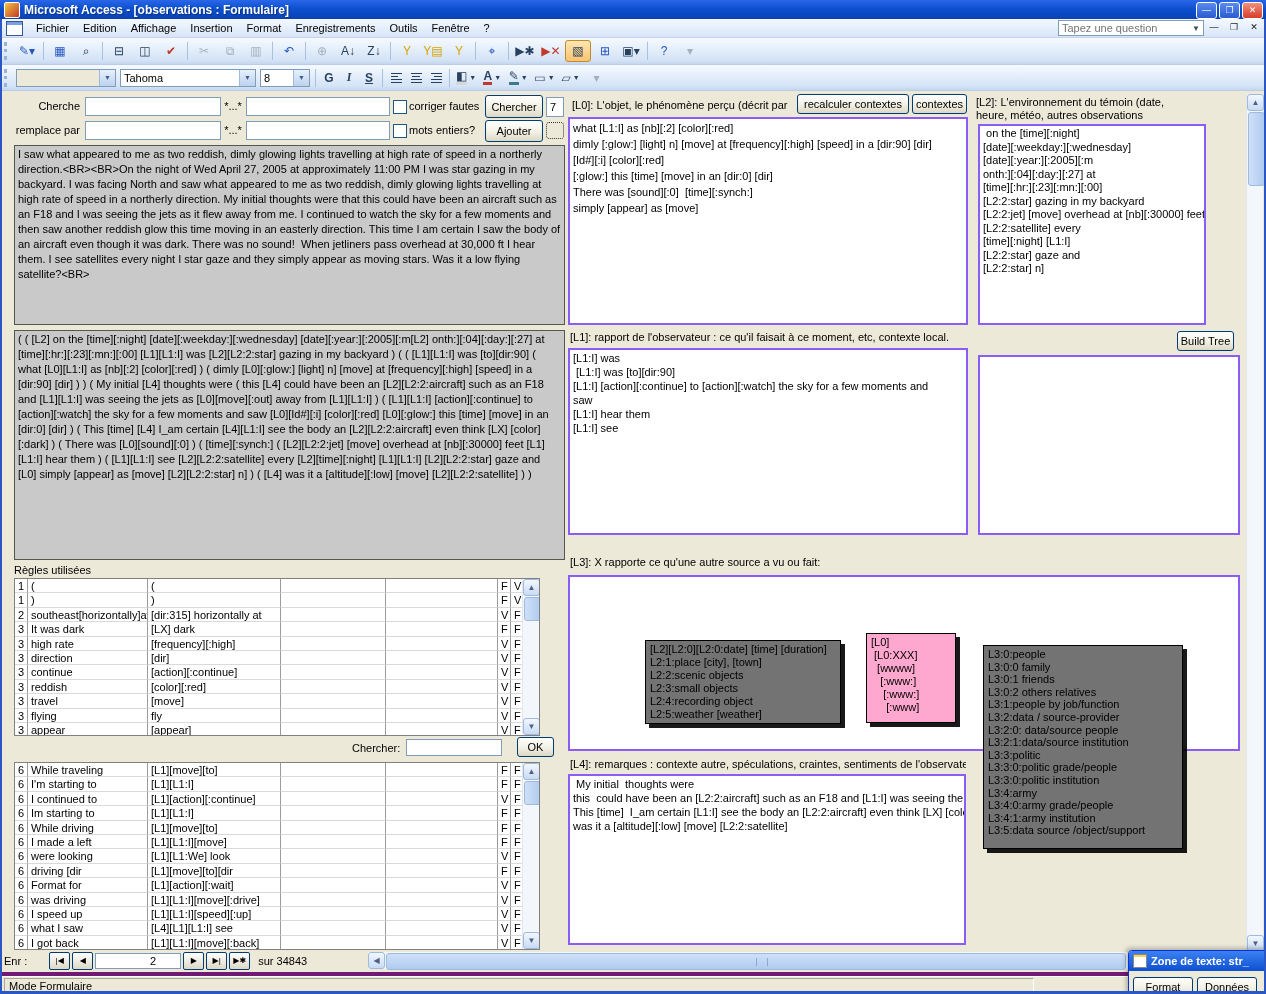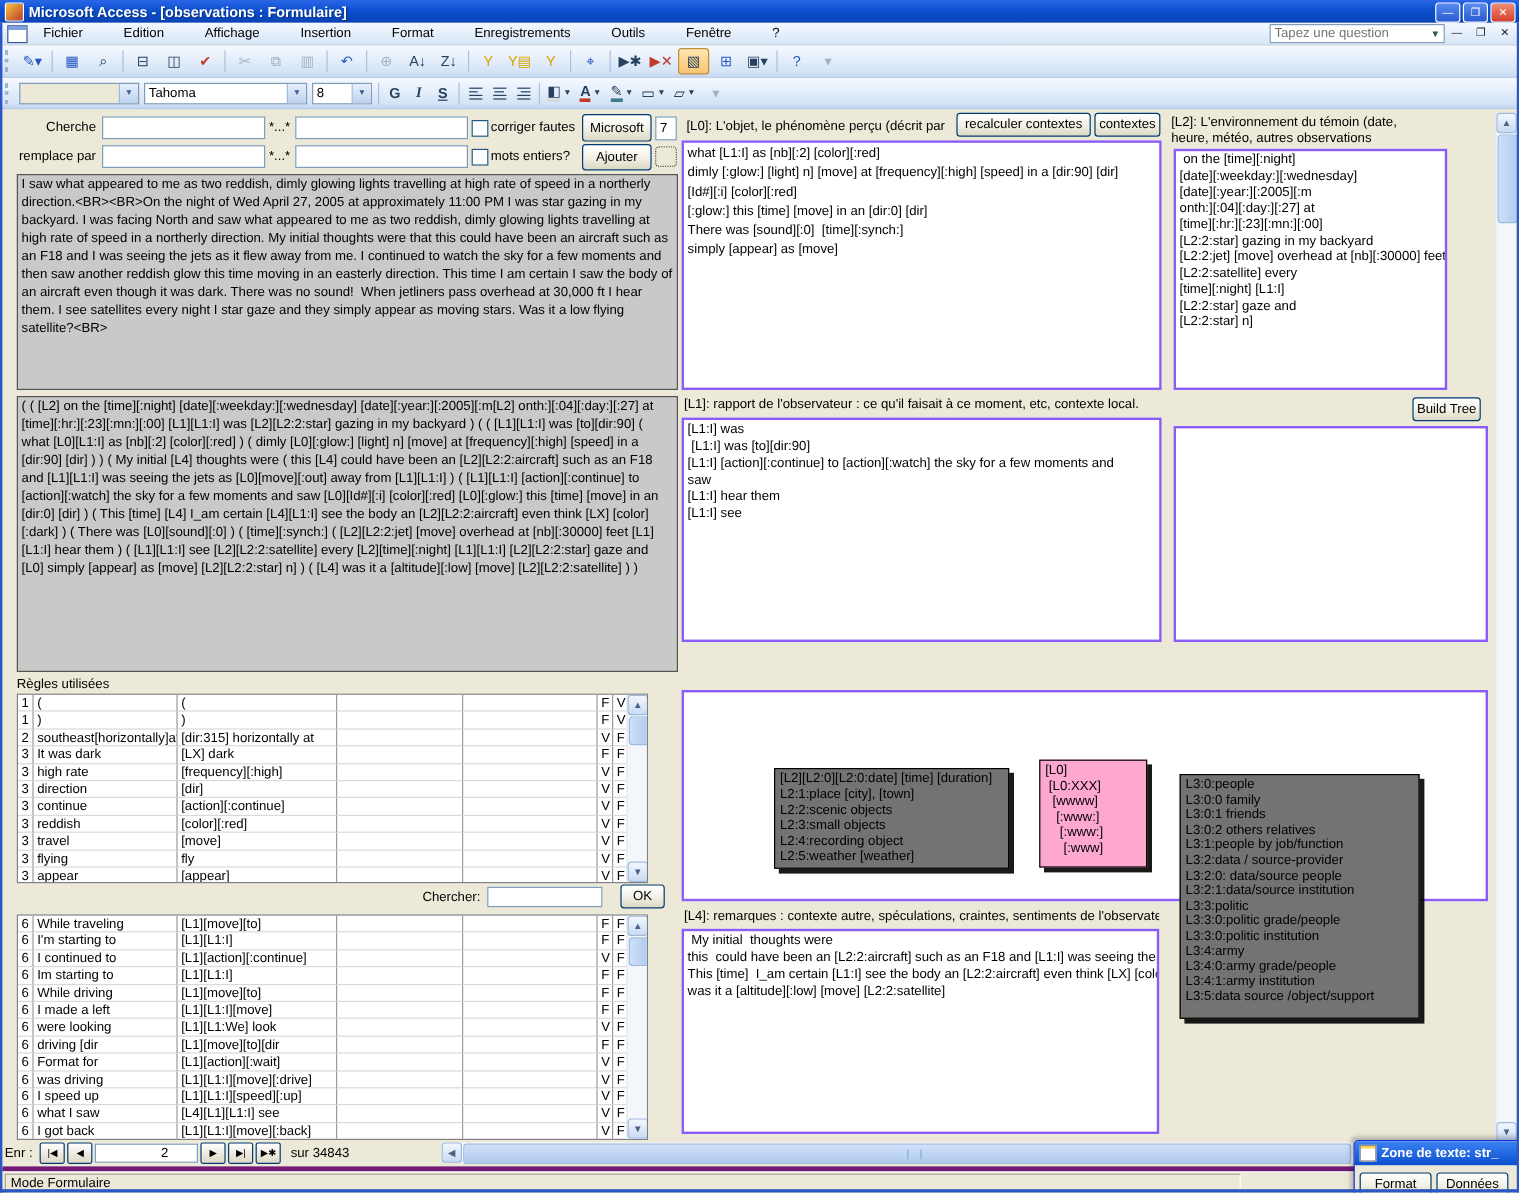--- a/index.html
+++ b/index.html
@@ -124,21 +124,21 @@
     <span class="ttl">Microsoft Access - [observations : Formulaire]</span>
     <div class="winbtns">
         <div class="winbtn">—</div>
         <div class="winbtn">❐</div>
         <div class="winbtn close">✕</div>
       </div>
   </div>
 
   <div class="menubar">
     <div class="mdiicon"></div>
-    <div style="display:flex;gap:20px;">
+    <div style="display:flex;">
         <span class="menu-item">Fichier</span>
         <span class="menu-item">Edition</span>
         <span class="menu-item">Affichage</span>
         <span class="menu-item">Insertion</span>
         <span class="menu-item">Format</span>
         <span class="menu-item">Enregistrements</span>
         <span class="menu-item">Outils</span>
         <span class="menu-item">Fenêtre</span>
         <span class="menu-item">?</span>
       </div>
@@ -256,21 +256,21 @@
       </div>
     <div class="tbi dis">▾</div>
   </div>
 
   <span class="lbl" style="left:10px;top:100px;width:70px;text-align:right;">Cherche</span>
   <input class="tbox" style="left: 85px; top: 97px; width: 136px; height: 19px;" value="">
   <span class="lbl" style="left:222px;top:100px;width:22px;text-align:center;">*...*</span>
   <input class="tbox" style="left: 246px; top: 97px; width: 144px; height: 19px;" value="">
   <div class="chk" style="left:393px;top:100px;"></div>
   <span class="lbl" style="left:409px;top:100px;">corriger fautes</span>
-  <div class="xpbtn" style="left:485px;top:95px;width:58px;height:23px;">Microsoft</div>
+  <div class="xpbtn" style="left:485px;top:95px;width:58px;height:23px;">Chercher</div>
   <input class="tbox" style="top: 97px; width: 18px; height: 20px; left: 546px;" value="7">
 
   <span class="lbl" style="left:10px;top:124px;width:70px;text-align:right;">remplace par</span>
   <input class="tbox" style="left: 85px; top: 121px; width: 136px; height: 19px;" value="">
   <span class="lbl" style="left:222px;top:124px;width:22px;text-align:center;">*...*</span>
   <input class="tbox" style="left: 246px; top: 121px; width: 144px; height: 19px;" value="">
   <div class="chk" style="left:393px;top:124px;"></div>
   <span class="lbl" style="left:409px;top:124px;">mots entiers?</span>
   <div class="xpbtn" style="left:485px;top:120px;width:58px;height:22px;">Ajouter</div>
   <div class="xpbtn" style="left:546px;top:122px;width:18px;height:17px;border:1px dotted #333;background:#ECE9D8;"></div>
@@ -306,20 +306,21 @@
   <div class="whitebox" style="left:978px;top:355px;width:262px;height:180px;"></div>
 
   <span class="hdr" style="left:570px;top:331px;width:400px;">[L1]: rapport de l'observateur : ce qu'il faisait à ce moment, etc, contexte local.</span>
   <div class="whitebox" style="left:568px;top:348px;width:400px;height:187px;white-space:pre-wrap;">[L1:I] was
  [L1:I] was [to][dir:90]
 [L1:I] [action][:continue] to [action][:watch] the sky for a few moments and
 saw
 [L1:I] hear them
 [L1:I] see</div>
 
+  <span class="hdr" style="left:570px;top:556px;width:600px;">[L3]: X rapporte ce qu'une autre source a vu ou fait:</span>
   <div class="whitebox" style="left:568px;top:575px;width:672px;height:176px;"></div>
 
   <div class="note" style="left:645px;top:640px;width:186px;height:78px;">[L2][L2:0][L2:0:date] [time] [duration]
 L2:1:place [city], [town]
 L2:2:scenic objects
 L2:3:small objects
 L2:4:recording object
 L2:5:weather [weather]</div>
   <div class="note pink" style="left:866px;top:633px;width:80px;height:84px;">[L0]
  [L0:XXX]
@@ -590,21 +591,21 @@
     </div>
   </div>
 
   <div class="vsb" style="left:1246px;top:94px;height:858px;">
     <div class="sbtn" style="top:0;">▲</div>
     <div class="vthumb" style="top:18px;height:72px;"></div>
     <div class="sbtn" style="bottom:0;">▼</div>
   </div>
 
   <div class="recnav">
-    <span style="margin-right:4px;">Enr :</span>
+    <span style="margin-right:20px;">Enr :</span>
     <div style="display:flex;gap:2px;">
         <div class="navbtn">|◀</div>
         <div class="navbtn">◀</div>
       </div>
     <input class="tbox" style="position: static; width: 86px; height: 16px; text-align: right; padding-right: 24px;" value="2">
     <div style="display:flex;gap:2px;">
         <div class="navbtn">▶</div>
         <div class="navbtn">▶|</div>
         <div class="navbtn">▶✱</div>
       </div>

